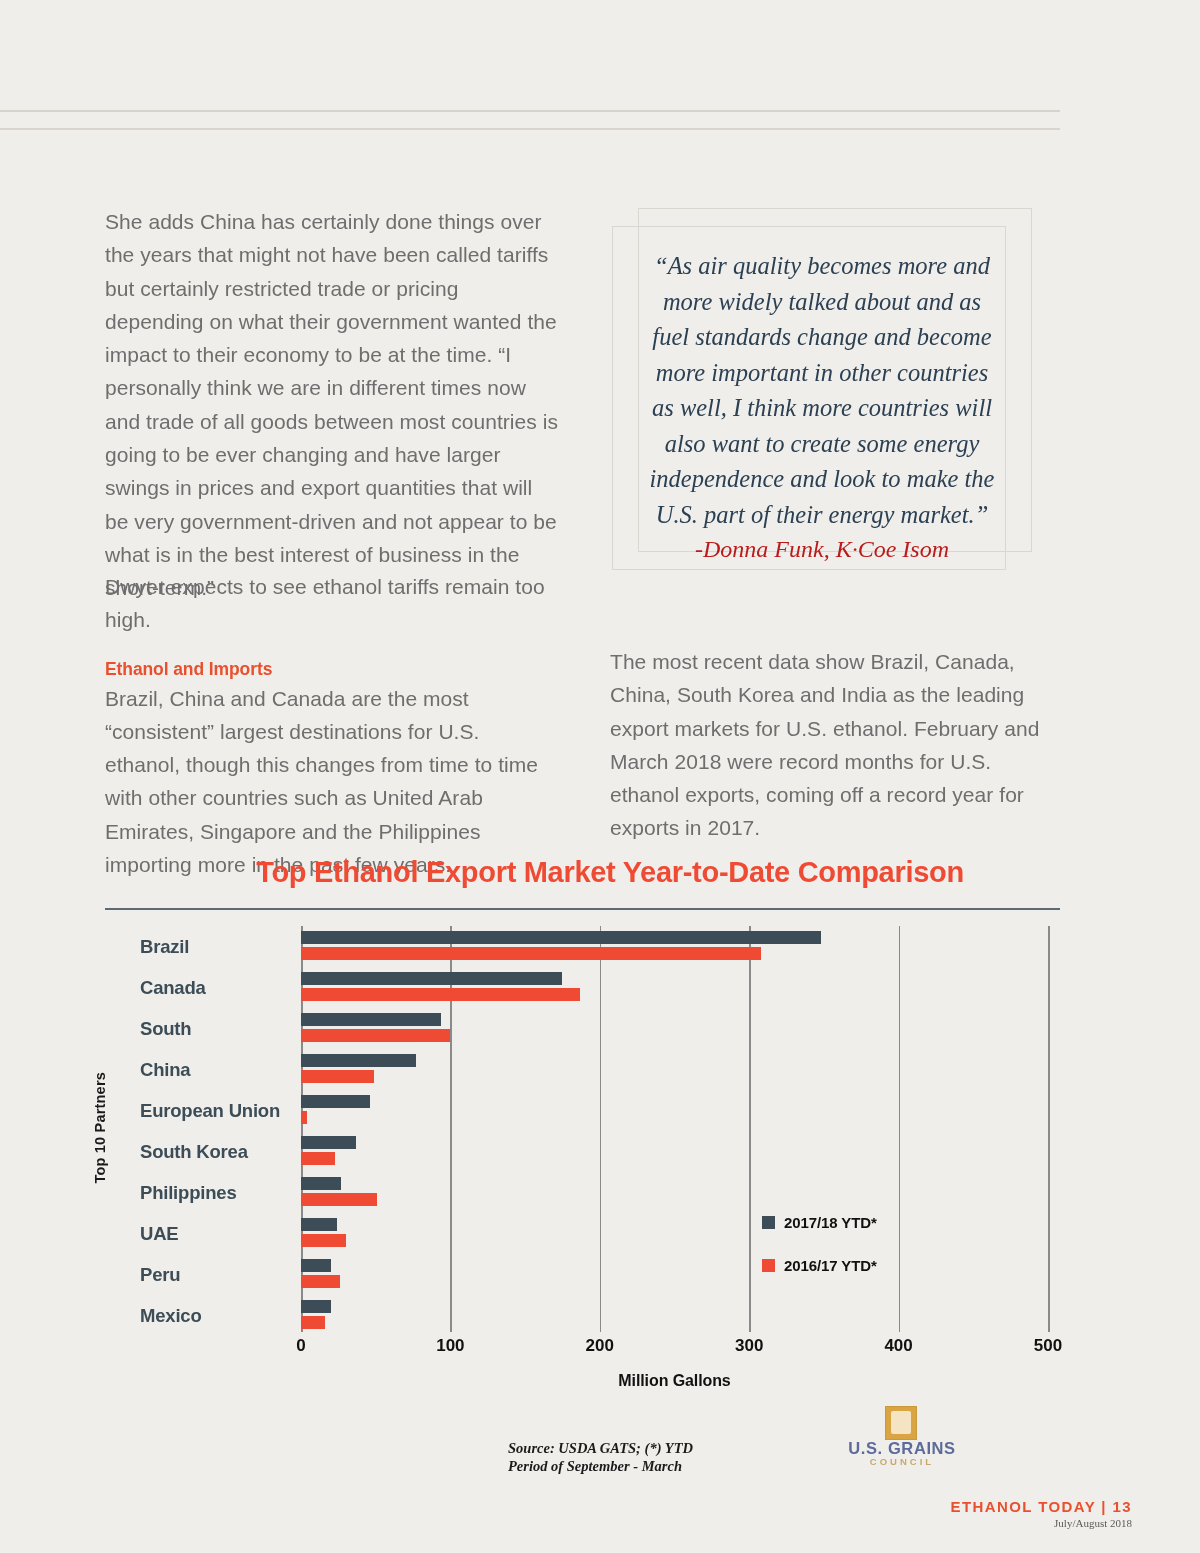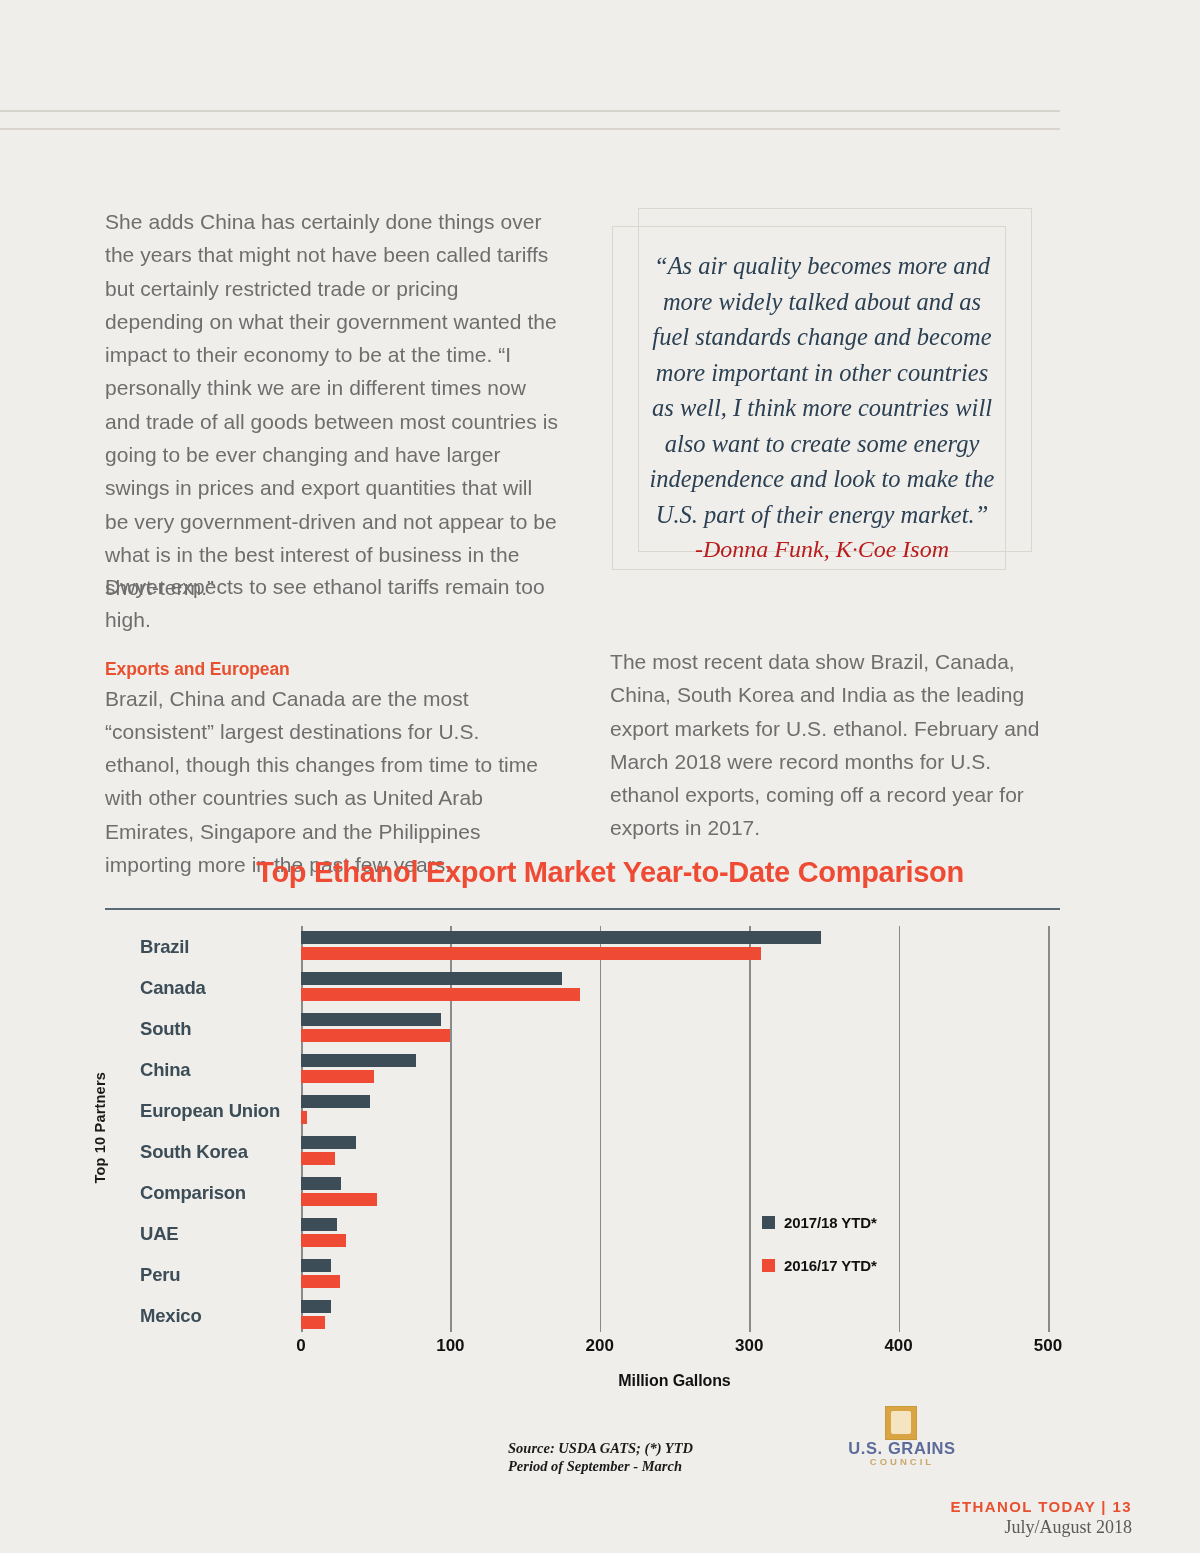--- a/index.html
+++ b/index.html
@@ -293,37 +293,37 @@
   .footer-title {
     font-size: 15px;
     font-weight: bold;
     color: #E8502F;
     letter-spacing: 1.4px;
     text-align: center;
   }
   .footer-date {
     margin-top: 2px;
     font-family: "Liberation Serif", serif;
-    font-size: 18px;
+    font-size: 11px;
     color: #5A5A5A;
   }
 </style>
 </head>
 <body>
 
 <div class="rule-top-1"></div>
 <div class="rule-top-2"></div>
 
 <div class="col-left">
   <p class="body">She adds China has certainly done things over the years that might not have been called tariffs but certainly restricted trade or pricing depending on what their government wanted the impact to their economy to be at the time. “I personally think we are in different times now and trade of all goods between most countries is going to be ever changing and have larger swings in prices and export quantities that will be very government-driven and not appear to be what is in the best interest of business in the short-term.”</p>
 </div>
 
 <div class="col-left-lower">
   <p class="body">Dwyer expects to see ethanol tariffs remain too high.</p>
-  <h2 class="section-head">Exports and European</h2>
+  <h2 class="section-head">Ethanol and Imports</h2>
   <p class="body">Brazil, China and Canada are the most “consistent” largest destinations for U.S. ethanol, though this changes from time to time with other countries such as United Arab Emirates, Singapore and the Philippines importing more in the past few years.</p>
 </div>
 
 <div class="col-right-top">
   <p class="body">The most recent data show Brazil, Canada, China, South Korea and India as the leading export markets for U.S. ethanol. February and March 2018 were record months for U.S. ethanol exports, coming off a record year for exports in 2017.</p>
 </div>
 
 <div class="quote-wrap">
   <div class="quote-frame-a"></div>
   <div class="quote-frame-b"></div>
@@ -342,21 +342,21 @@
 
     <div class="y-axis-title">Top 10 Partners</div>
 
     <div class="cat-labels" id="cat-labels">
         <div class="cat-label">Brazil</div>
         <div class="cat-label">Canada</div>
         <div class="cat-label">South</div>
         <div class="cat-label">China</div>
         <div class="cat-label">European Union</div>
         <div class="cat-label">South Korea</div>
-        <div class="cat-label">Comparison</div>
+        <div class="cat-label">Philippines</div>
         <div class="cat-label">UAE</div>
         <div class="cat-label">Peru</div>
         <div class="cat-label">Mexico</div>
       </div>
 
     <div class="grid-zone" id="grid-zone">
         <div class="gridline" style="left: 0px;"></div>
         <div class="gridline" style="left: 149.4px;"></div>
         <div class="gridline" style="left: 298.8px;"></div>
         <div class="gridline" style="left: 448.2px;"></div>

